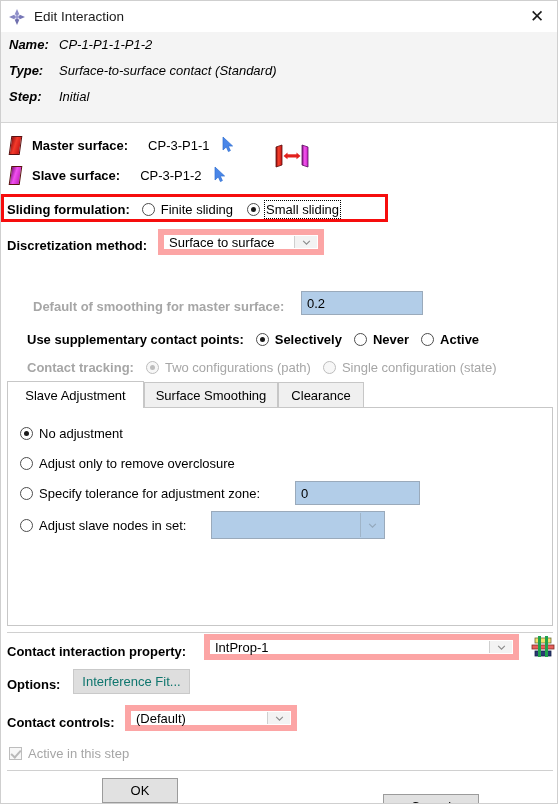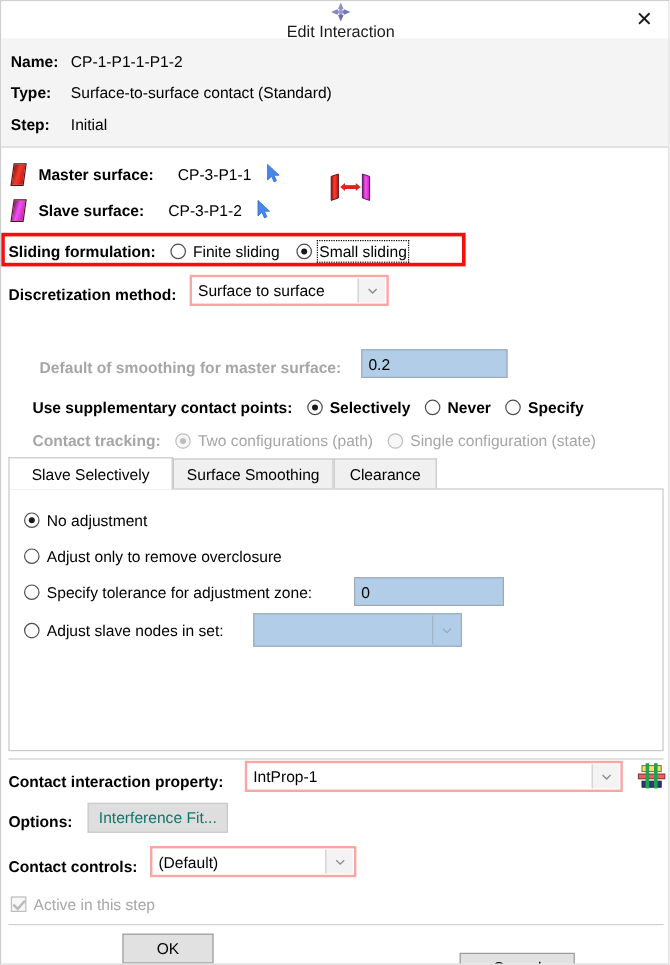--- a/index.html
+++ b/index.html
@@ -24,21 +24,20 @@
   }
 
   
   .titlebar {
     position: absolute;
     left: 0; top: 0;
     width: 558px; height: 31px;
     background: #ffffff;
     display: flex;
     align-items: center;
-    flex-direction: column;
   }
   .title-icon {
     margin-left: 7px;
     width: 18px; height: 18px;
     position: relative;
   }
   .title-text {
     margin-left: 8px;
     font-size: 13.5px;
     color: #1a1a1a;
@@ -62,22 +61,23 @@
     left: 0; top: 31px;
     width: 558px; height: 90px;
     background: #f4f4f4;
     border-bottom: 1px solid #d4d4d4;
   }
   .hrow {
     position: absolute;
     left: 8px;
     height: 22px;
     display: flex;
-    align-items: flex-end;
+    align-items: flex-start;
     white-space: nowrap;
+    font-style: italic;
   }
   .hlabel { font-weight: bold; font-size: 13px; }
   .hvalue { font-size: 13px; }
 
   
   .row {
     position: absolute;
     display: flex;
     align-items: center;
     white-space: nowrap;
@@ -163,21 +163,21 @@
     display: flex;
     align-items: center;
     padding-left: 5px;
     font-size: 13px;
   }
   .textfield.blue { background: #b2cde8; border: 1px solid #9aaabb; }
 
   .combo {
     box-sizing: border-box;
     background: #ffffff;
-    border: 2px solid #fca5a5;
+    border: 6px solid #fca5a5;
     height: 26px;
     display: flex;
     align-items: center;
     padding-left: 5px;
     font-size: 13px;
     position: relative;
   }
   .combo.blue { background: #b2cde8; border: 1px solid #9aaabb; }
   .combo .chev {
     position: absolute;
@@ -364,34 +364,34 @@
     <span>0.2</span>
   </div>
 
   <div class="row" style="left:26px; top:328px; height:20px;">
     <span class="bold">Use supplementary contact points:</span>
     <span class="radio on" style="margin-left:12px;"></span>
     <span class="rlabel bold">Selectively</span>
     <span class="radio" style="margin-left:12px;"></span>
     <span class="rlabel bold">Never</span>
     <span class="radio" style="margin-left:12px;"></span>
-    <span class="rlabel bold">Specify</span>
+    <span class="rlabel bold">Active</span>
   </div>
 
   <div class="row" style="left:26px; top:356px; height:20px;">
     <span class="bold disabled">Contact tracking:</span>
     <span class="radio dis on" style="margin-left:12px;"></span>
     <span class="rlabel disabled">Two configurations (path)</span>
     <span class="radio dis" style="margin-left:12px;"></span>
     <span class="rlabel disabled">Single configuration (state)</span>
   </div>
 
   <div class="tabstrip">
     <div class="tab active" style="left:0px; top:-1px; width:137px;">
-      <span>Slave Selectively</span>
+      <span>Slave Adjustment</span>
     </div>
     <div class="tab" style="left:137px; width:134px;">
       <span>Surface Smoothing</span>
     </div>
     <div class="tab" style="left:271px; width:86px;">
       <span>Clearance</span>
     </div>
   </div>
 
   <div class="tabpanel">

